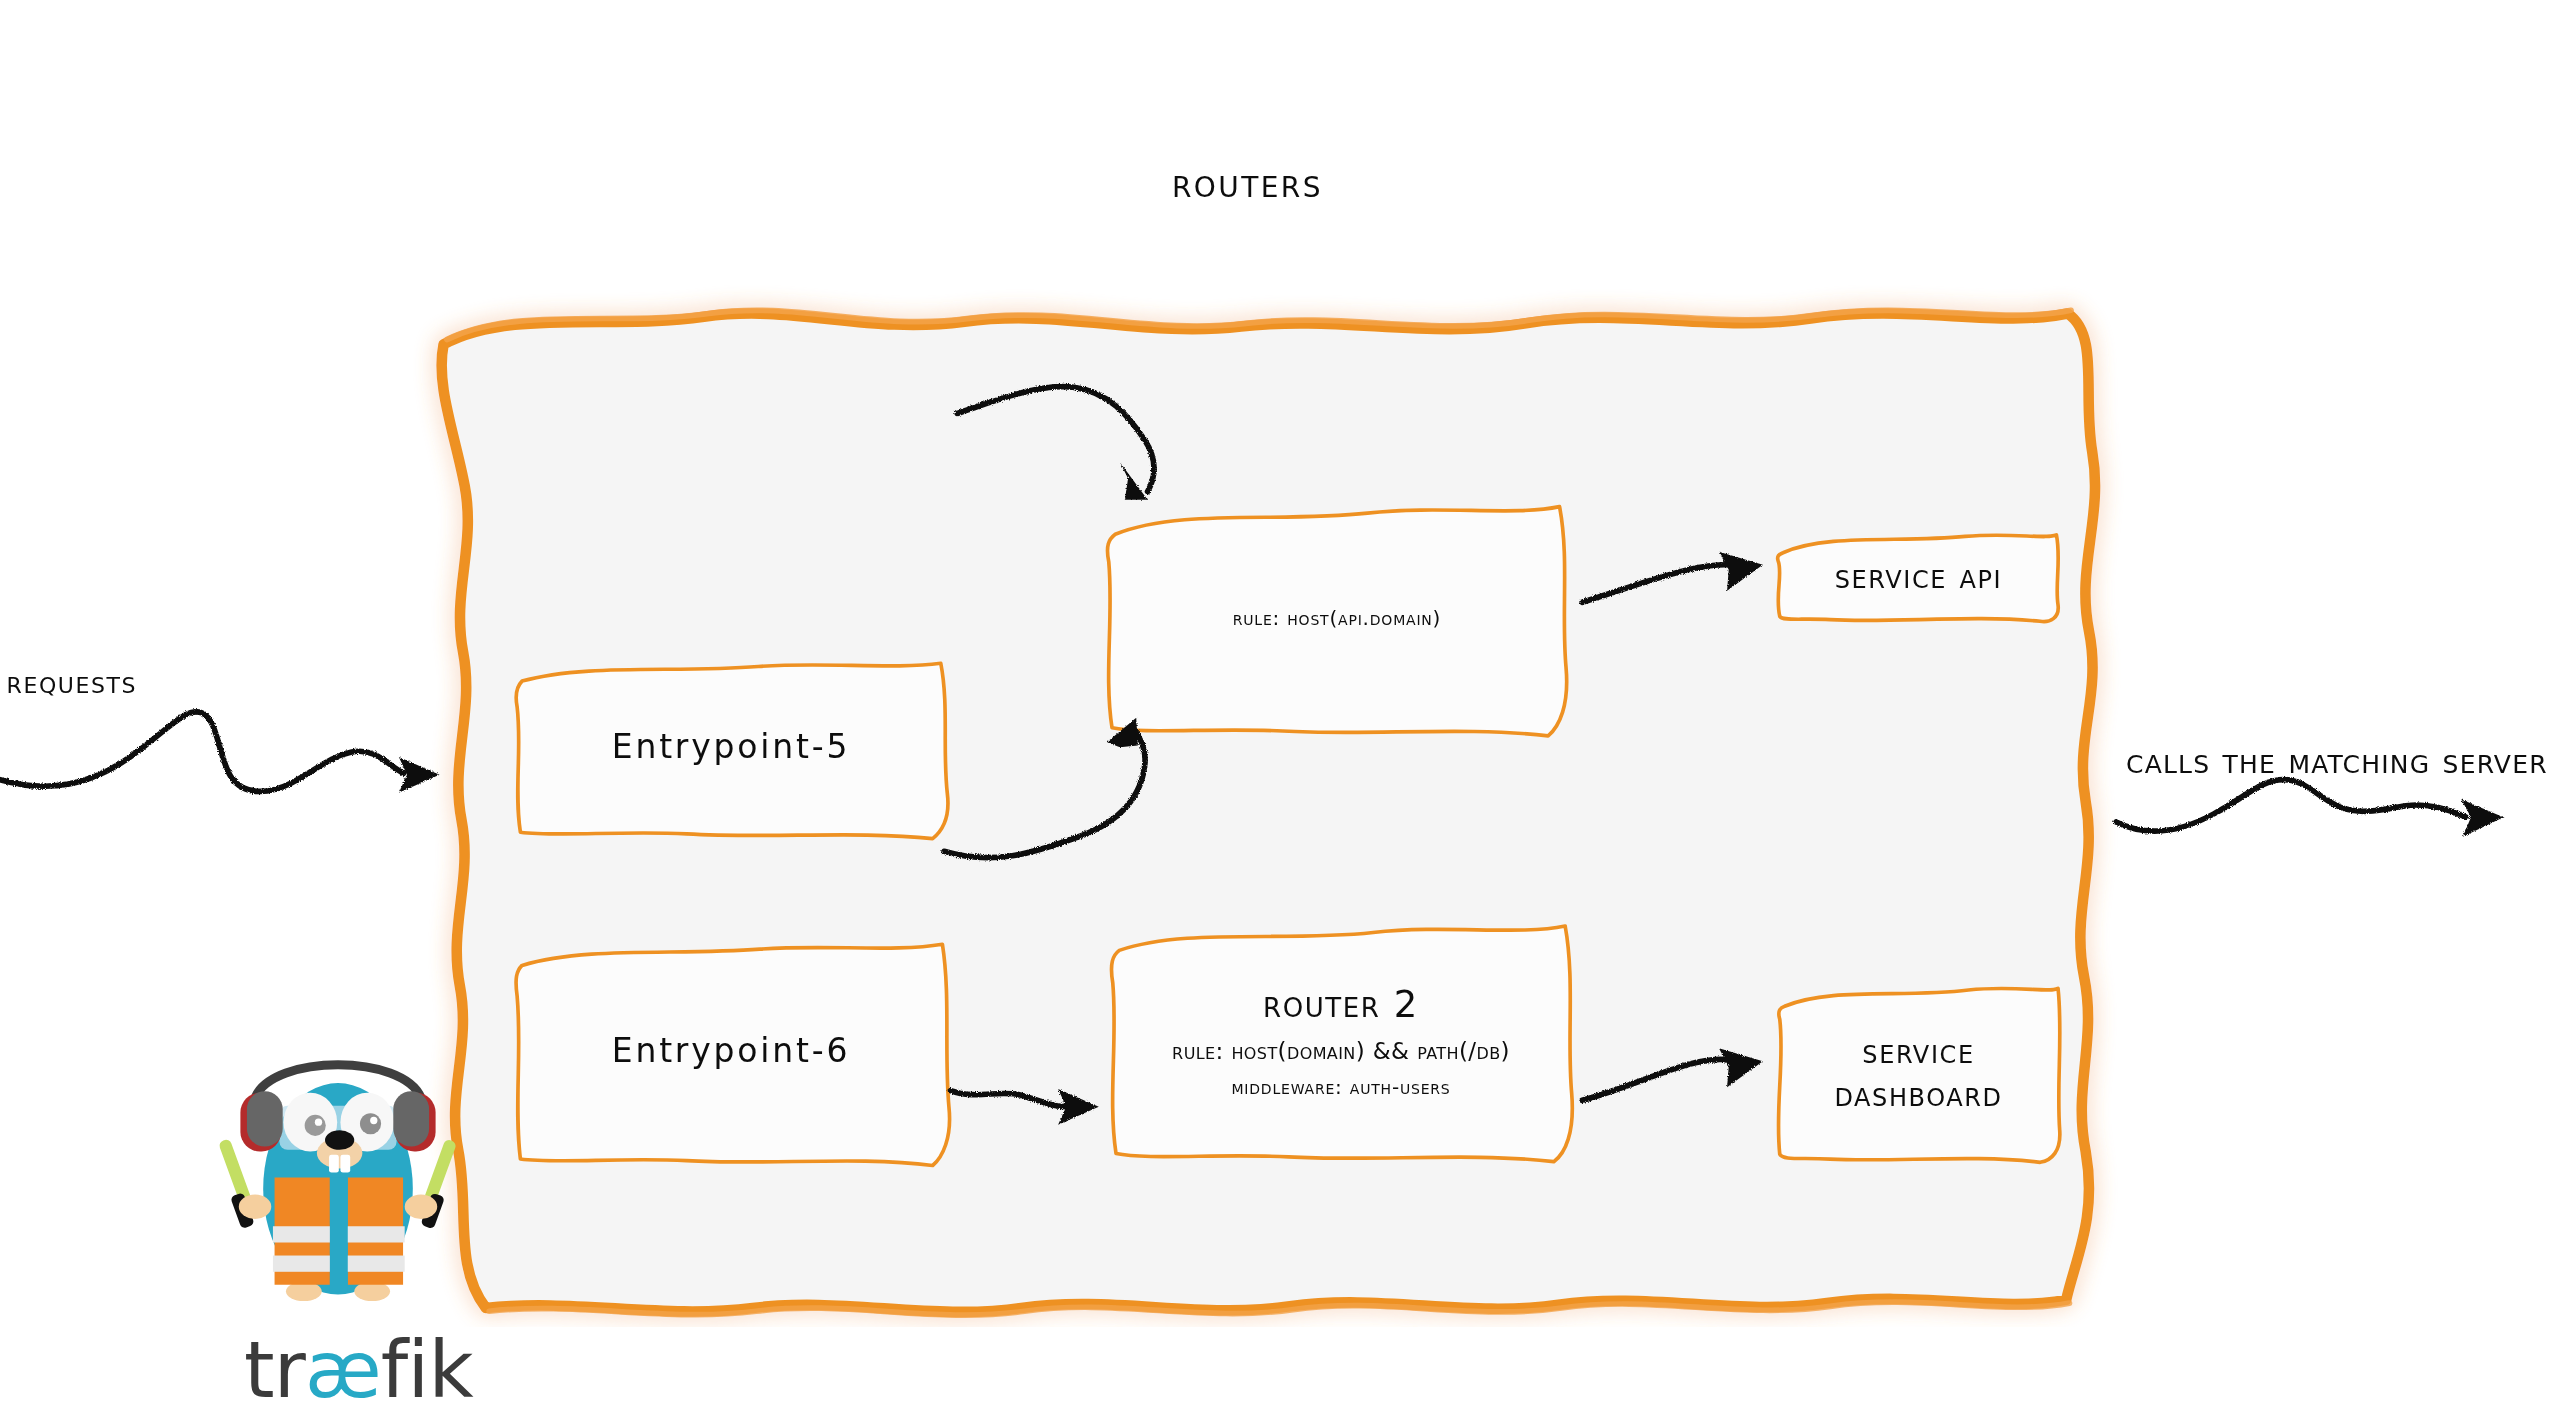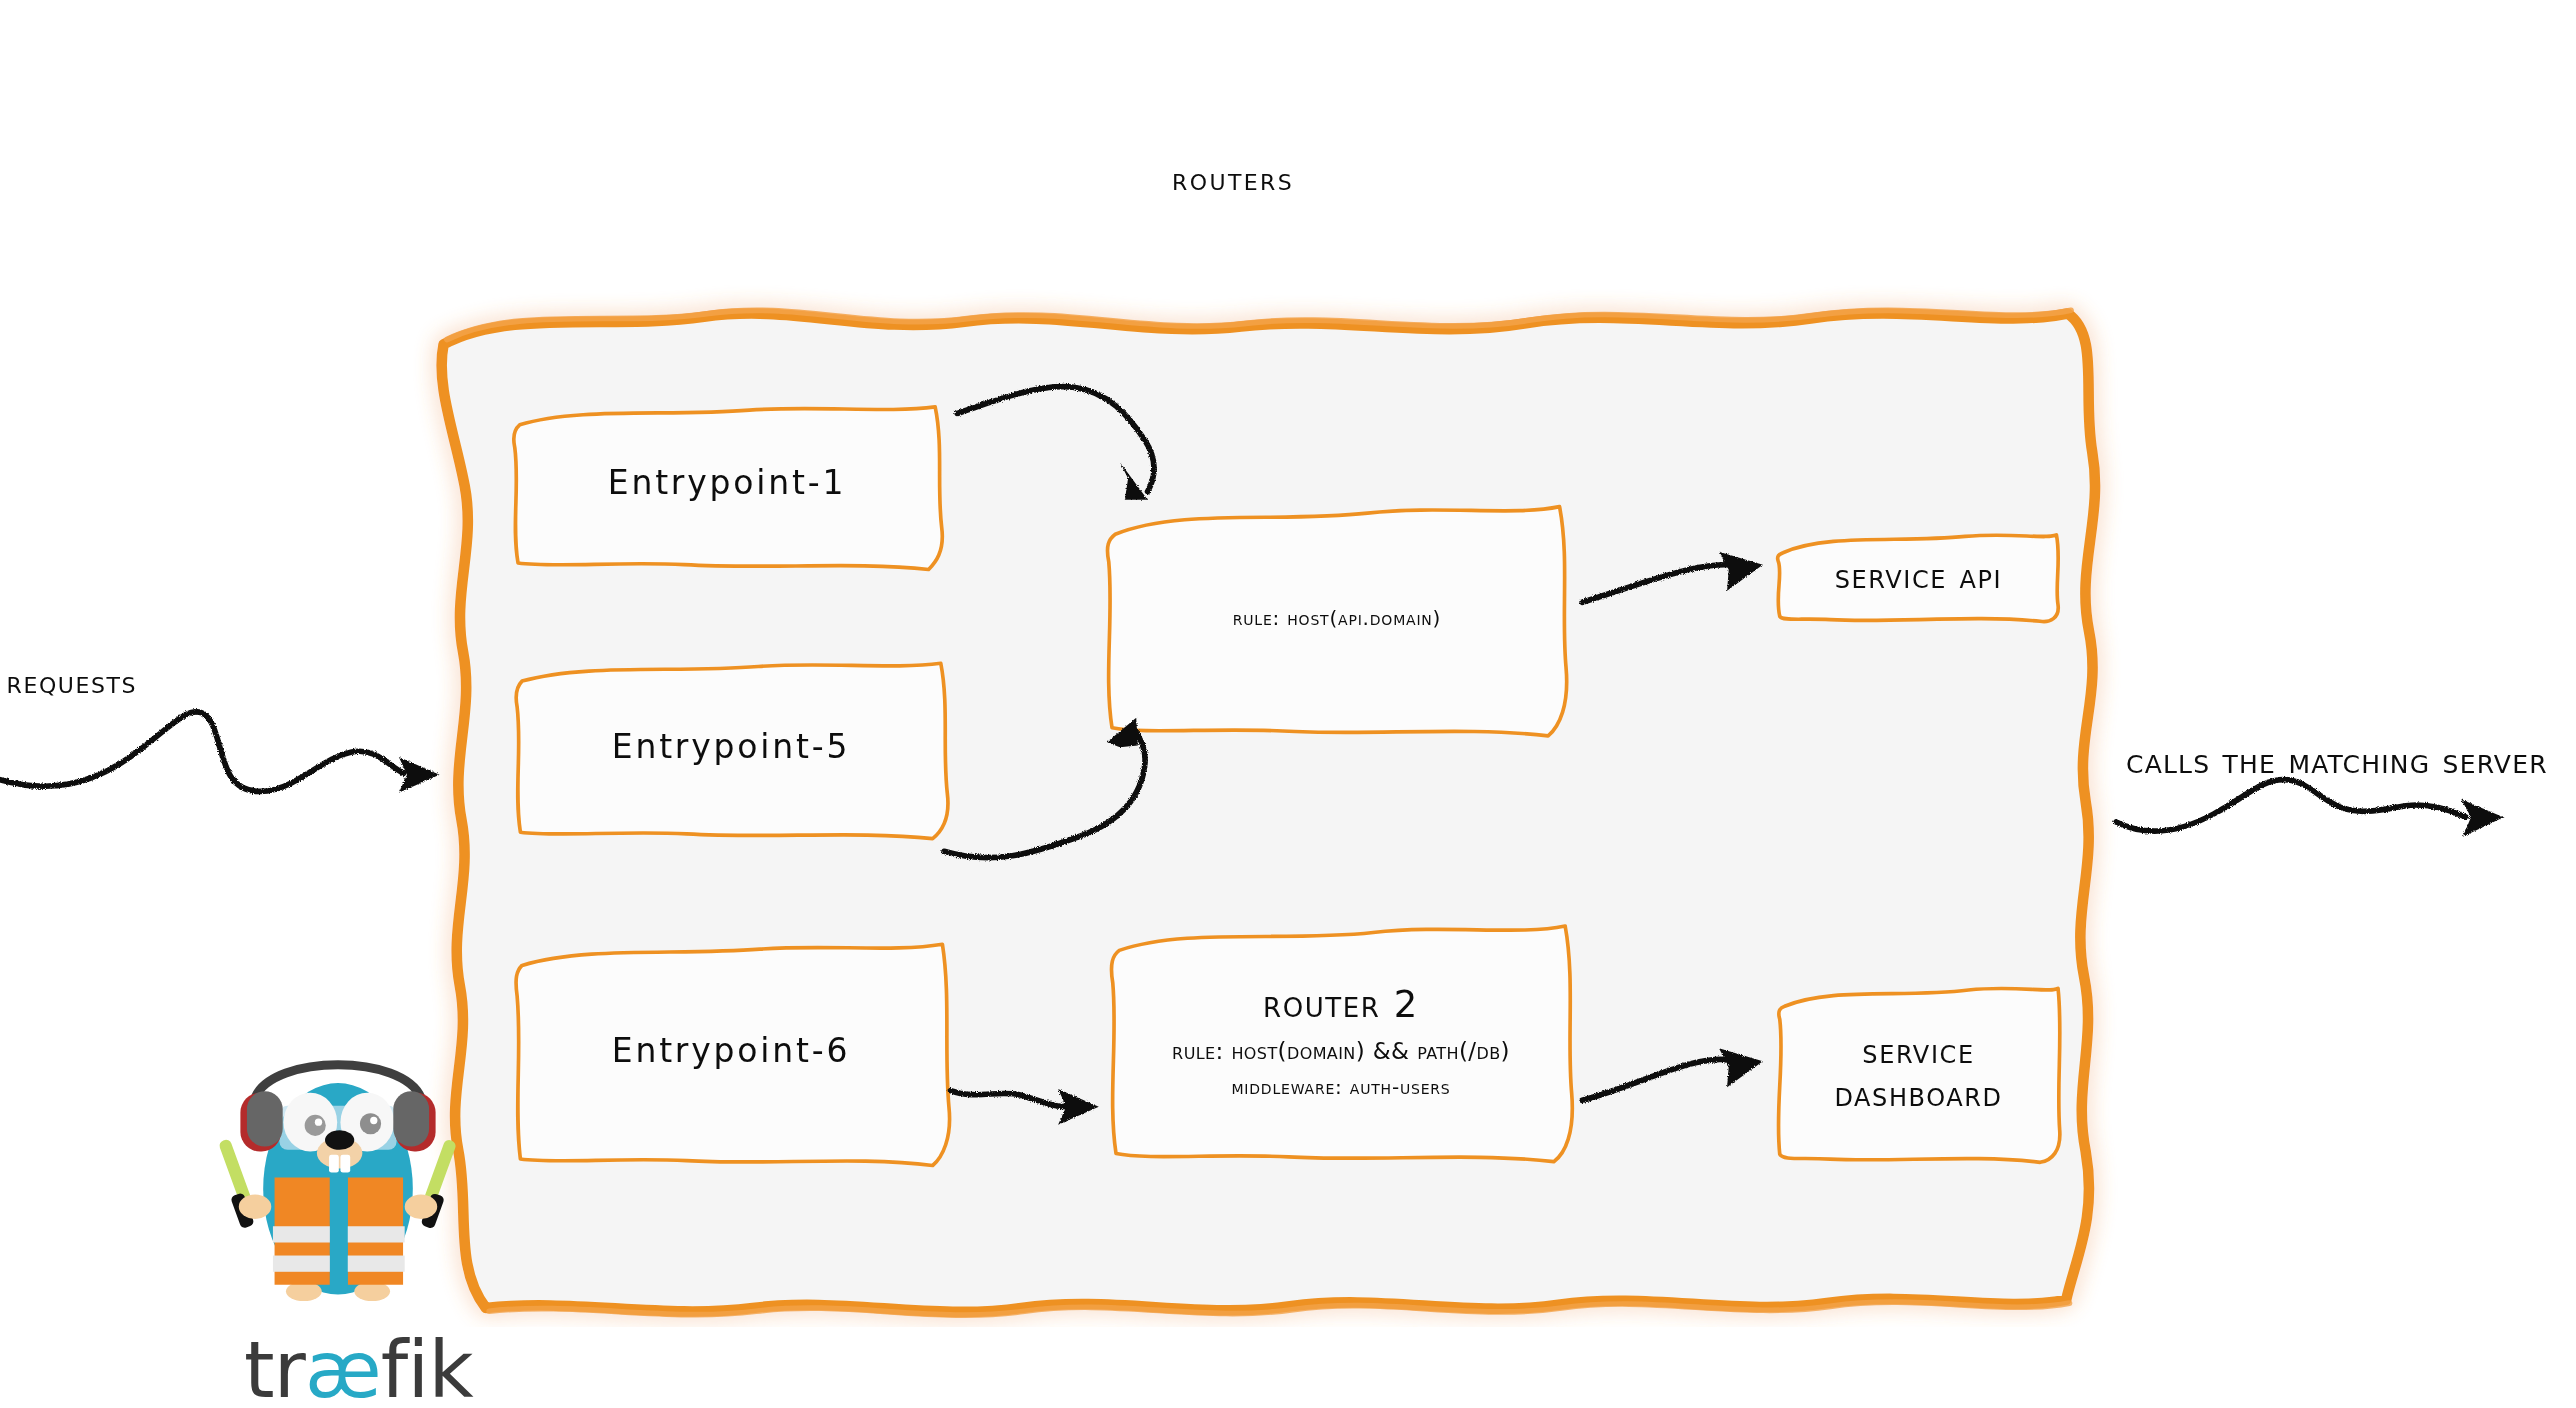--- a/index.html
+++ b/index.html
@@ -38,21 +38,21 @@
     height: 1046px;
   }
   #routers-panel .panel-fill {
     position: absolute;
     inset: 0;
   }
   #panel-title {
     position: absolute;
     left: 1172px;
     top: 160px;
-    font-size: 32px;
+    font-size: 40px;
     letter-spacing: 2.4px;
   }
 
   
   .node {
     position: absolute;
     box-sizing: border-box;
     display: flex;
     flex-direction: column;
     align-items: center;
@@ -173,29 +173,20 @@
                C 50,382 80,326 66,252 C 54,188 30,128 40,78 Z" fill="#f5f5f5" stroke="#ee9122" stroke-width="13" stroke-linejoin="round" stroke-linecap="round" filter="url(#glow)"></path>
       <path d="M 44,72 C 130,30 256,56 366,40 C 476,24 566,62 686,46
                C 806,30 906,66 1026,52 C 1146,38 1256,68 1376,48
                C 1496,28 1606,60 1726,42 C 1846,24 1956,54 2040,36" fill="none" stroke="#f3a248" stroke-width="7" stroke-linecap="round" opacity="0.85"></path>
       <path d="M 2038,1256 C 1954,1272 1854,1244 1744,1260 C 1634,1276 1524,1246 1414,1262
                C 1304,1278 1194,1248 1084,1264 C 974,1280 864,1250 754,1266
                C 644,1282 534,1252 424,1266 C 314,1280 204,1254 96,1266" fill="none" stroke="#f3a248" stroke-width="7" stroke-linecap="round" opacity="0.8"></path>
     </svg>
   </div>
 
-  <div class="node" id="ep1">
-    <svg class="node-svg" viewBox="0 0 545 230" preserveAspectRatio="none">
-      <path d="M 18,44 C 90,22 200,34 300,26 C 380,20 470,30 528,22
-               C 538,70 530,120 536,170 C 540,200 528,214 520,222
-               C 430,212 320,222 220,216 C 140,212 60,220 16,214
-               C 8,168 18,120 12,72 C 9,58 11,50 18,44 Z" fill="#fcfcfc" stroke="#ee9122" stroke-width="4.5" stroke-linejoin="round" stroke-linecap="round"></path>
-    </svg>
-    <div class="node-text hand ep-label">Entrypoint-1</div>
-  </div>
 
   <div class="node" id="ep2">
     <svg class="node-svg" viewBox="0 0 545 245" preserveAspectRatio="none">
       <path d="M 16,42 C 94,20 204,32 306,24 C 386,18 472,28 530,20
                C 540,72 532,126 538,180 C 542,212 530,228 520,236
                C 428,226 318,236 218,230 C 136,226 58,234 14,228
                C 6,178 16,126 10,74 C 7,58 9,49 16,42 Z" fill="#fcfcfc" stroke="#ee9122" stroke-width="4.5" stroke-linejoin="round" stroke-linecap="round"></path>
     </svg>
     <div class="node-text hand ep-label">Entrypoint-5</div>
   </div>

